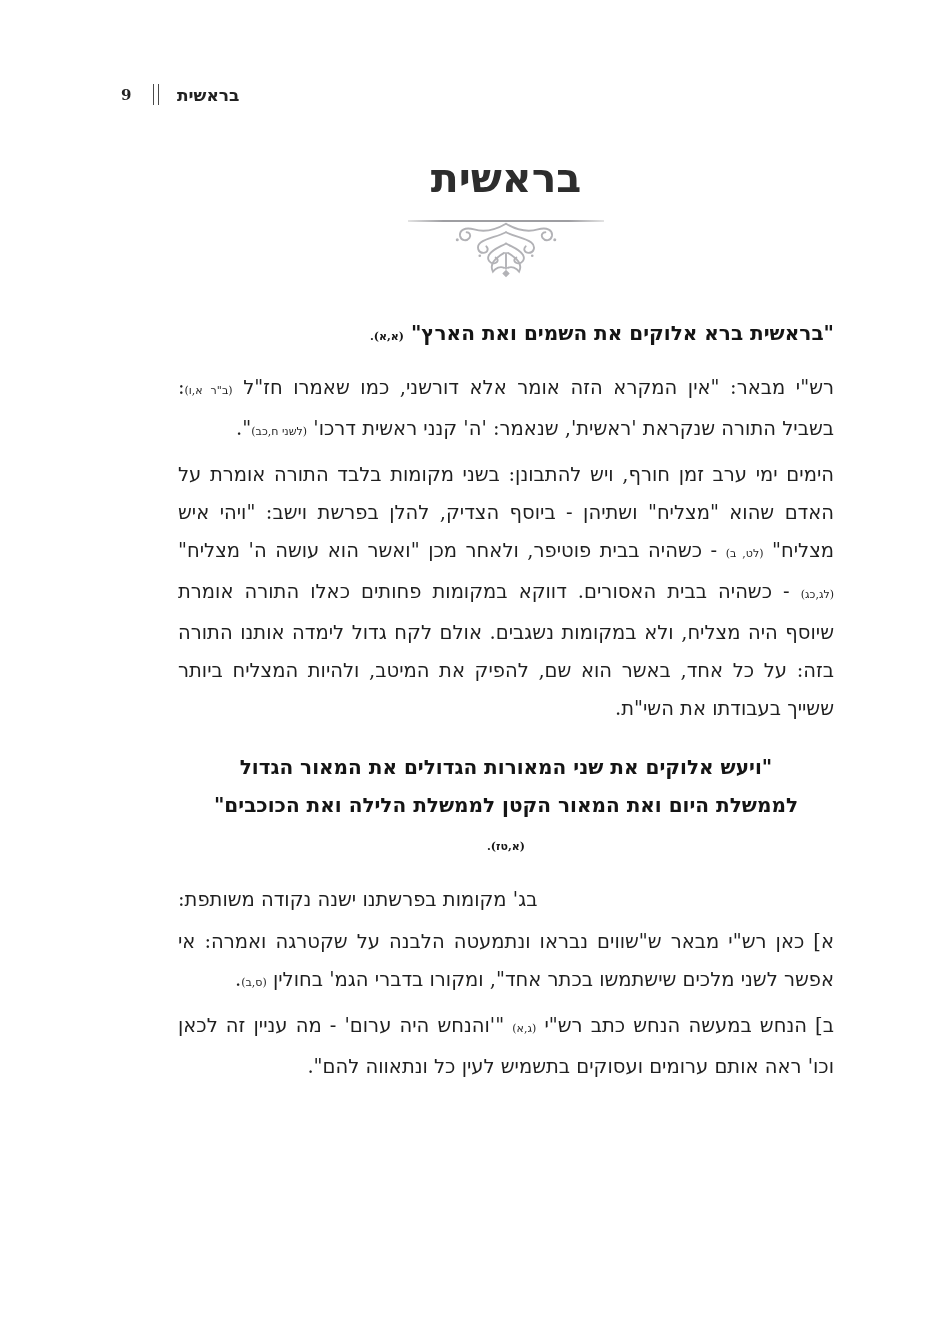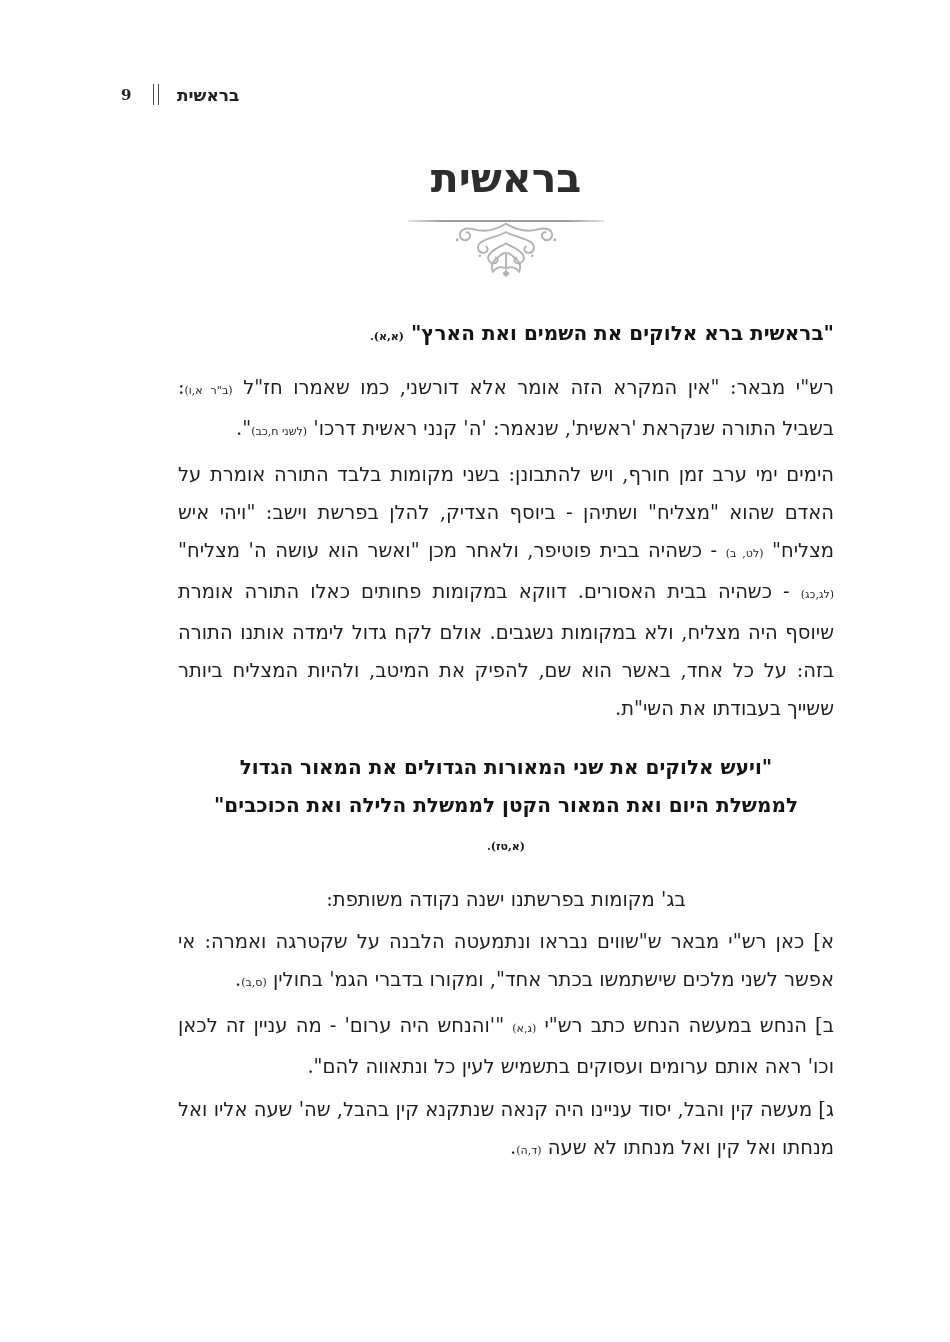--- a/index.html
+++ b/index.html
@@ -95,21 +95,21 @@
   }
   p.body { text-align: justify; }
   p.verse-center {
     font-weight: bold;
     text-align: center;
     font-size: 20px;
     max-width: 614px;
     margin: 20px auto 15px auto;
     color: #151515;
   }
-  p.intro { text-align: center; margin-bottom: 4px; }
+  p.intro { text-align: left; margin-bottom: 4px; }
   .cite { font-size: 11px; }
 </style>
 </head>
 <body>
 
 <div class="page">
 
   <header class="running-header">
     <span class="page-number">9</span>
     <span class="double-bars"></span>
@@ -138,16 +138,15 @@
   </div>
 
   <main class="content">
       <p class="verse-right"><span>"בראשית ברא אלוקים את השמים ואת הארץ" </span><span class="cite">(א,א).</span></p>
       <p class="body"><span>רש"י מבאר: "אין המקרא הזה אומר אלא דורשני, כמו שאמרו חז"ל </span><span class="cite">(ב"ר א,ו)</span><span>: בשביל התורה שנקראת 'ראשית', שנאמר: 'ה' קנני ראשית דרכו' </span><span class="cite">(לשני ח,כב)</span><span>".</span></p>
       <p class="body"><span>הימים ימי ערב זמן חורף, ויש להתבונן: בשני מקומות בלבד התורה אומרת על האדם שהוא "מצליח" ושתיהן - ביוסף הצדיק, להלן בפרשת וישב: "ויהי איש מצליח" </span><span class="cite">(לט, ב)</span><span> - כשהיה בבית פוטיפר, ולאחר מכן "ואשר הוא עושה ה' מצליח" </span><span class="cite">(לג,כג)</span><span> - כשהיה בבית האסורים. דווקא במקומות פחותים כאלו התורה אומרת שיוסף היה מצליח, ולא במקומות נשגבים. אולם לקח גדול לימדה אותנו התורה בזה: על כל אחד, באשר הוא שם, להפיק את המיטב, ולהיות המצליח ביותר ששייך בעבודתו את השי"ת.</span></p>
       <p class="verse-center"><span>"ויעש אלוקים את שני המאורות הגדולים את המאור הגדול לממשלת היום ואת המאור הקטן לממשלת הלילה ואת הכוכבים" </span><span class="cite">(א,טז).</span></p>
       <p class="intro"><span>בג' מקומות בפרשתנו ישנה נקודה משותפת:</span></p>
       <p class="body"><span>א] כאן רש"י מבאר ש"שווים נבראו ונתמעטה הלבנה על שקטרגה ואמרה: אי אפשר לשני מלכים שישתמשו בכתר אחד", ומקורו בדברי הגמ' בחולין </span><span class="cite">(ס,ב)</span><span>.</span></p>
       <p class="body"><span>ב] הנחש במעשה הנחש כתב רש"י </span><span class="cite">(ג,א)</span><span> "'והנחש היה ערום' - מה עניין זה לכאן וכו' ראה אותם ערומים ועסוקים בתשמיש לעין כל ונתאווה להם".</span></p>
-      <p class="body"><span>ג] מעשה קין והבל, יסוד עניינו היה קנאה שנתקנא קין בהבל, שה' שעה אליו ואל מנחתו ואל קין ואל מנחתו לא שעה </span><span class="cite">(ד,ה)</span><span>.</span></p>
     </main>
 
 </div>
 
 </body></html>

